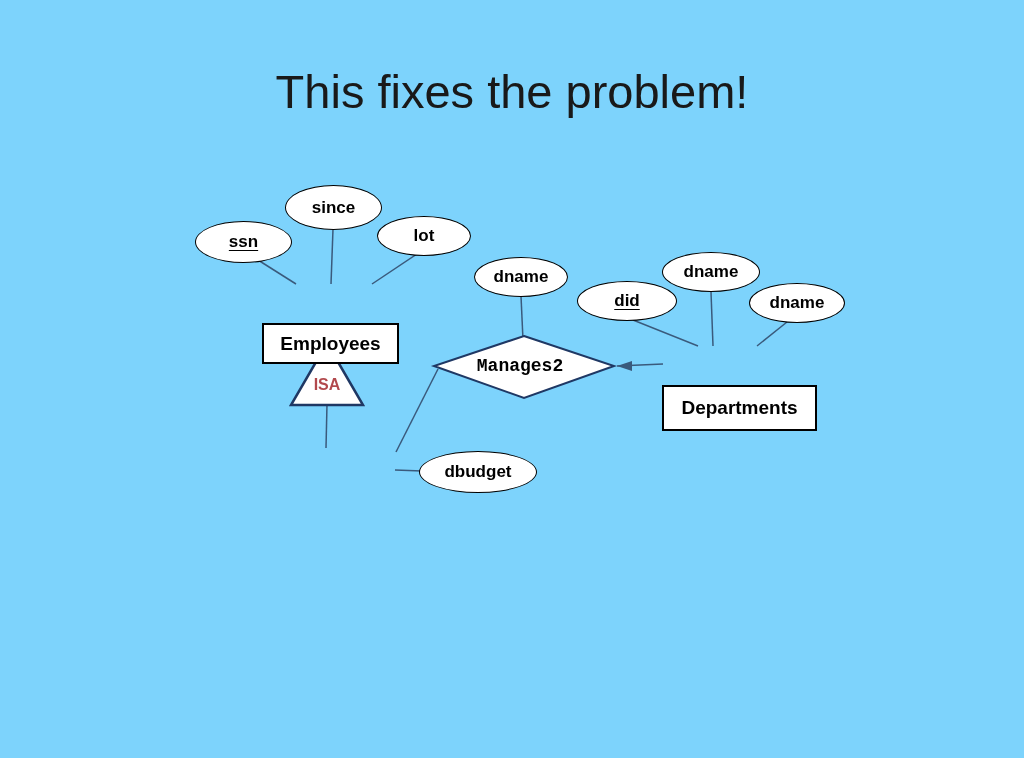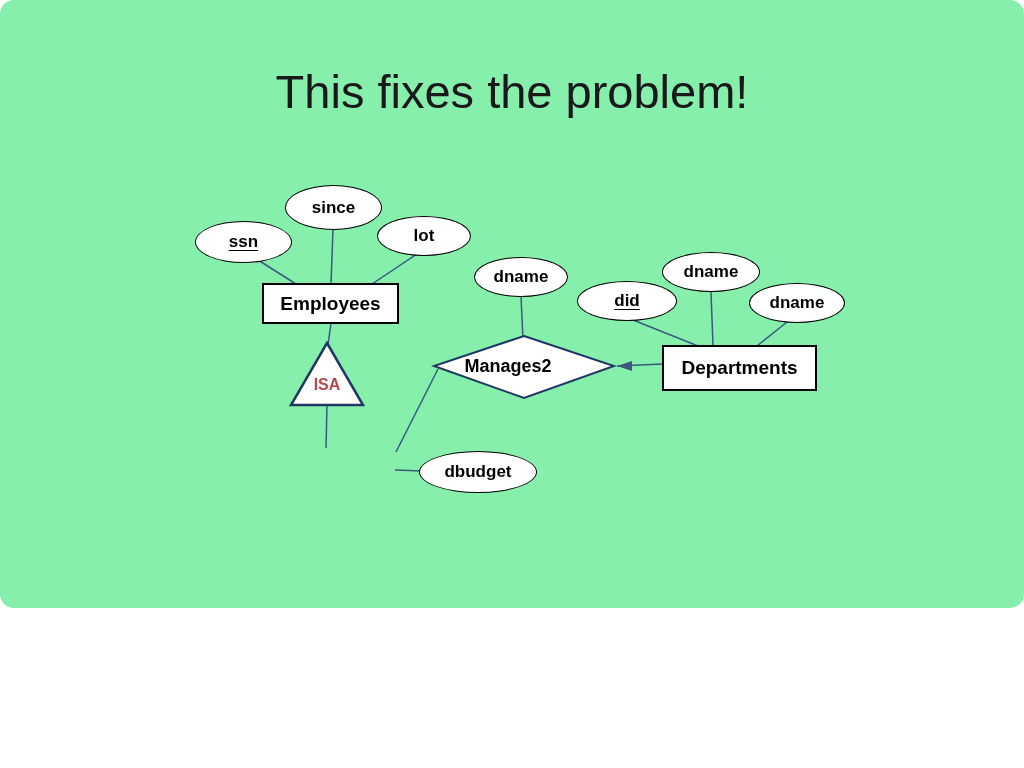--- a/index.html
+++ b/index.html
@@ -1,23 +1,22 @@
 <!DOCTYPE html>
 <html><head>
 <meta charset="utf-8">
 <style>
   html, body { margin: 0; padding: 0; background: #ffffff; }
   .slide {
     position: relative;
     width: 1024px;
-    height: 608px;
-    background: #86efac;
+    height: 758px;
+    background: #7dd3fc;
     font-family: "Liberation Sans", sans-serif;
     overflow: hidden;
-    border-radius: 14px;
   }
   .title {
     position: absolute;
     top: 64px;
     left: 0;
     width: 100%;
     margin: 0;
     text-align: center;
     font-size: 47px;
     font-weight: 400;
@@ -42,20 +41,21 @@
     box-sizing: border-box;
   }
   .ellipse {
     border: 1.5px solid #000000;
     border-radius: 50%;
     font-size: 17px;
   }
   .rect {
     border: 2px solid #000000;
     font-size: 19px;
+    margin-top: 40px;
   }
   .key { text-decoration: underline; text-underline-offset: 3px; }
   .float-label {
     position: absolute;
     z-index: 3;
     display: flex;
     align-items: center;
     justify-content: center;
     font-weight: bold;
     background: transparent;
@@ -124,17 +124,17 @@
 
   <div class="node rect" style="left:262px; top:283px; width:137px; height:41px;">
     <span>Employees</span>
   </div>
 
   <div class="node rect" style="left:662px; top:345px; width:155px; height:46px;">
     <span>Departments</span>
   </div>
 
 
-  <div class="float-label rel-label" style="left:428px; top:352px; width:160px; height:28px;">Manages2</div>
+  <div class="float-label rel-label" style="left:440px; top:352px; width:160px; height:28px;font-family:Liberation Mono, monospace;">Manages2</div>
 
   <div class="float-label isa-label" style="left:297px; top:372px; width:60px; height:26px;">ISA</div>
 
 </div>
 
 </body></html>

